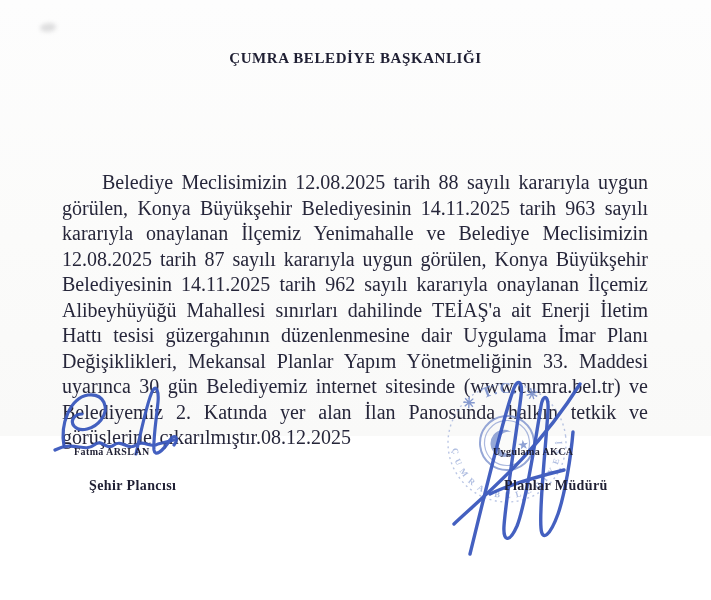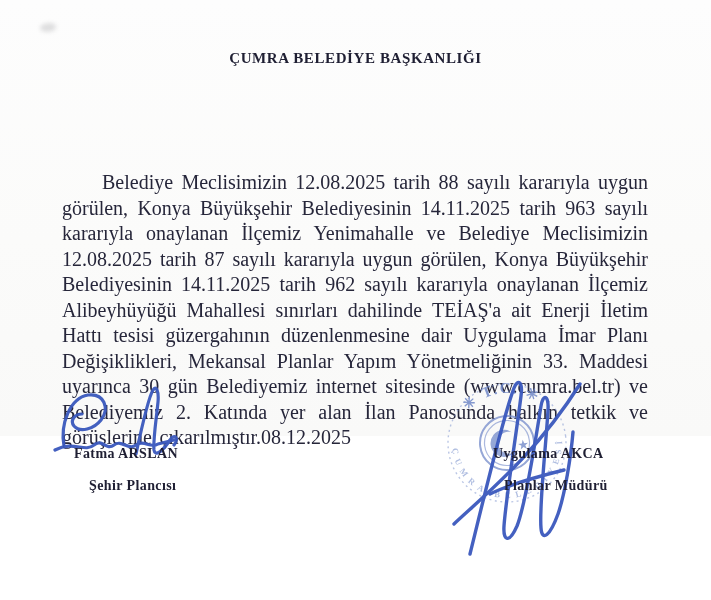--- a/index.html
+++ b/index.html
@@ -38,21 +38,21 @@
     font-size: 20px;
     line-height: 25.5px;
     text-align: justify;
     text-indent: 40px;
     word-spacing: 2.5px;
     color: #26263a;
     margin: 0;
   }
   .sig-name {
     position: absolute;
-    font-size: 14px; font-weight: bold;
+    font-size: 10px; font-weight: bold;
     color: #1f1f33;
     white-space: nowrap;
     letter-spacing: 0.4px;
   }
   .sig-role {
     position: absolute;
     font-size: 14px; font-weight: bold;
     color: #1f1f33;
     white-space: nowrap;
     letter-spacing: 0.4px;

